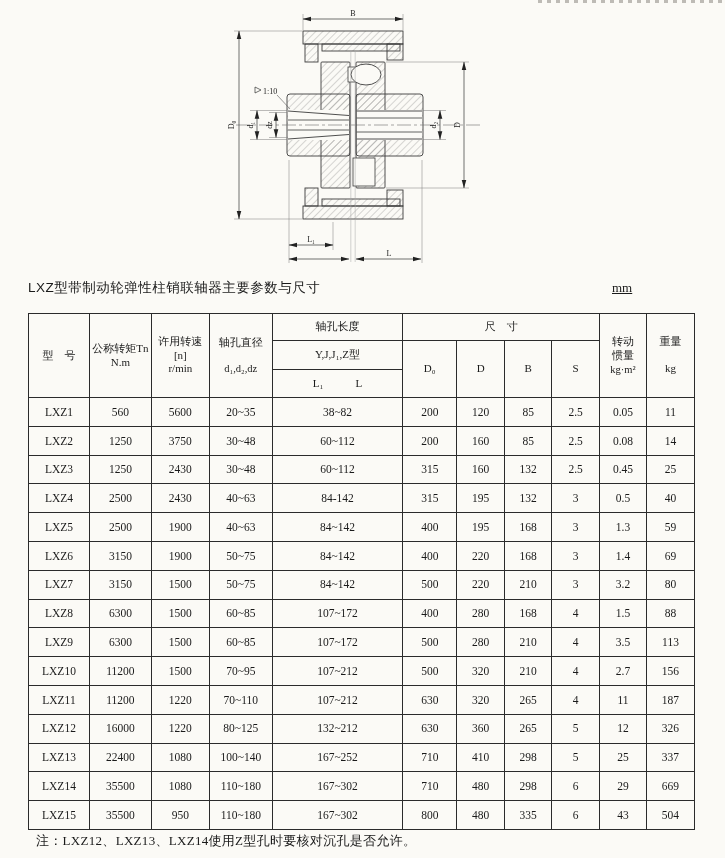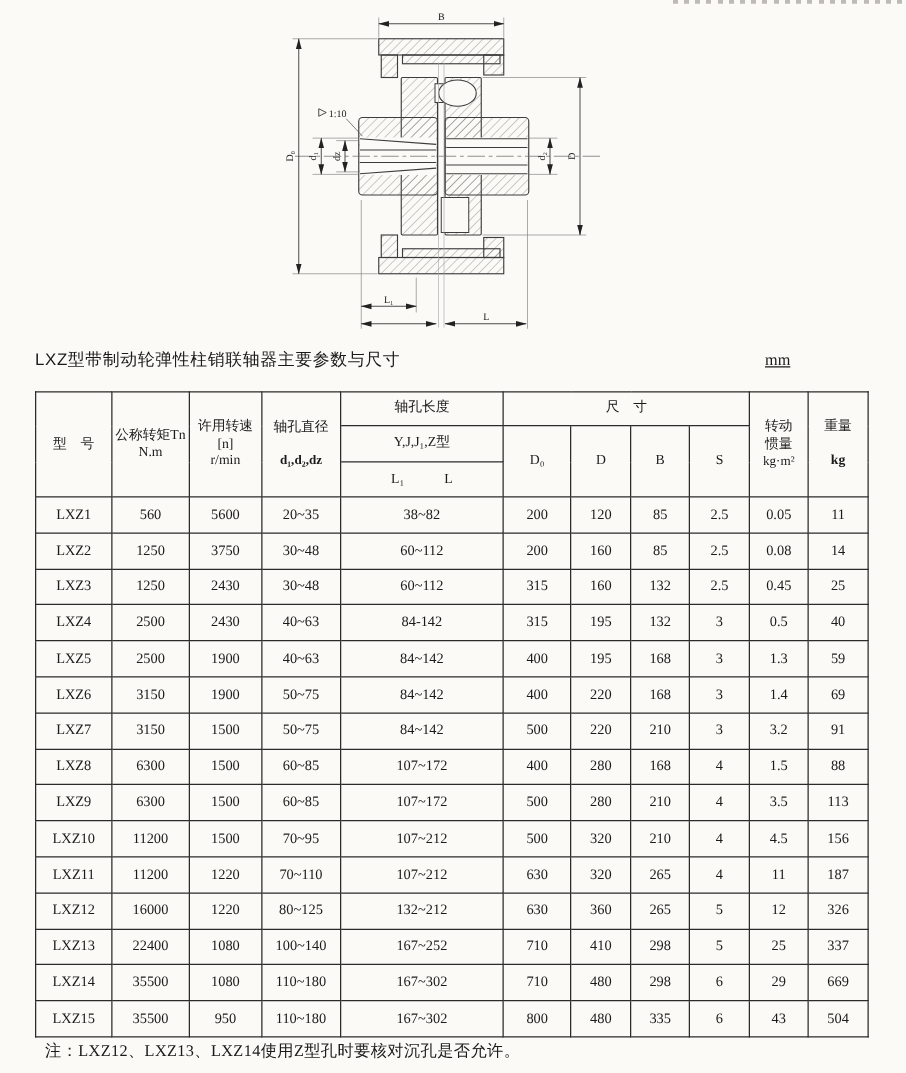--- a/index.html
+++ b/index.html
@@ -34,21 +34,21 @@
     border:1px solid #2b2b2b; padding:0;
     text-align:center; vertical-align:middle;
     font-weight:normal; font-size:11px; line-height:1.25;
     font-family:"Liberation Serif", serif;
     overflow:hidden; white-space:nowrap;
   }
   tr.h1 th { height:26px; }
   tr.h2 th { height:28px; }
   tr.h3 th { height:27px; }
   table.spec tbody td { height:27.8px; font-size:11.5px; }
-  .gap-top { margin-top:13px;font-weight:bold; }
+  .gap-top { margin-top:13px; }
   .sm { font-size:10.5px; }
   .lrow { display:flex; justify-content:center; gap:32px; }
   .note {
     position:absolute; top:832px; left:36px;
     font-size:13px; letter-spacing:.3px;
   }
   svg text { font-family:"Liberation Serif", serif; font-size:8px; fill:#1c1c1c; }
 </style>
 </head>
 <body>
@@ -297,21 +297,21 @@
         <td>LXZ7</td>
         <td>3150</td>
         <td>1500</td>
         <td>50~75</td>
         <td>84~142</td>
         <td>500</td>
         <td>220</td>
         <td>210</td>
         <td>3</td>
         <td>3.2</td>
-        <td>91</td>
+        <td>80</td>
       </tr>
       <tr>
         <td>LXZ8</td>
         <td>6300</td>
         <td>1500</td>
         <td>60~85</td>
         <td>107~172</td>
         <td>400</td>
         <td>280</td>
         <td>168</td>
@@ -335,21 +335,21 @@
       <tr>
         <td>LXZ10</td>
         <td>11200</td>
         <td>1500</td>
         <td>70~95</td>
         <td>107~212</td>
         <td>500</td>
         <td>320</td>
         <td>210</td>
         <td>4</td>
-        <td>4.5</td>
+        <td>2.7</td>
         <td>156</td>
       </tr>
       <tr>
         <td>LXZ11</td>
         <td>11200</td>
         <td>1220</td>
         <td>70~110</td>
         <td>107~212</td>
         <td>630</td>
         <td>320</td>

